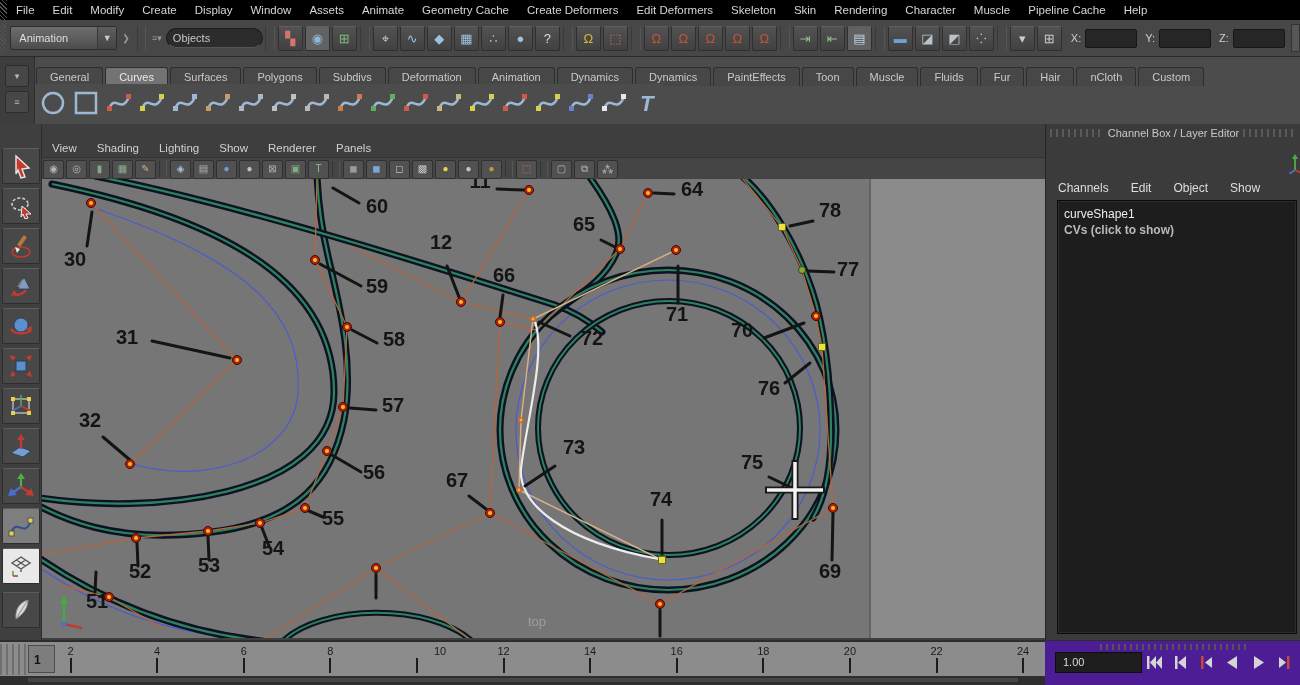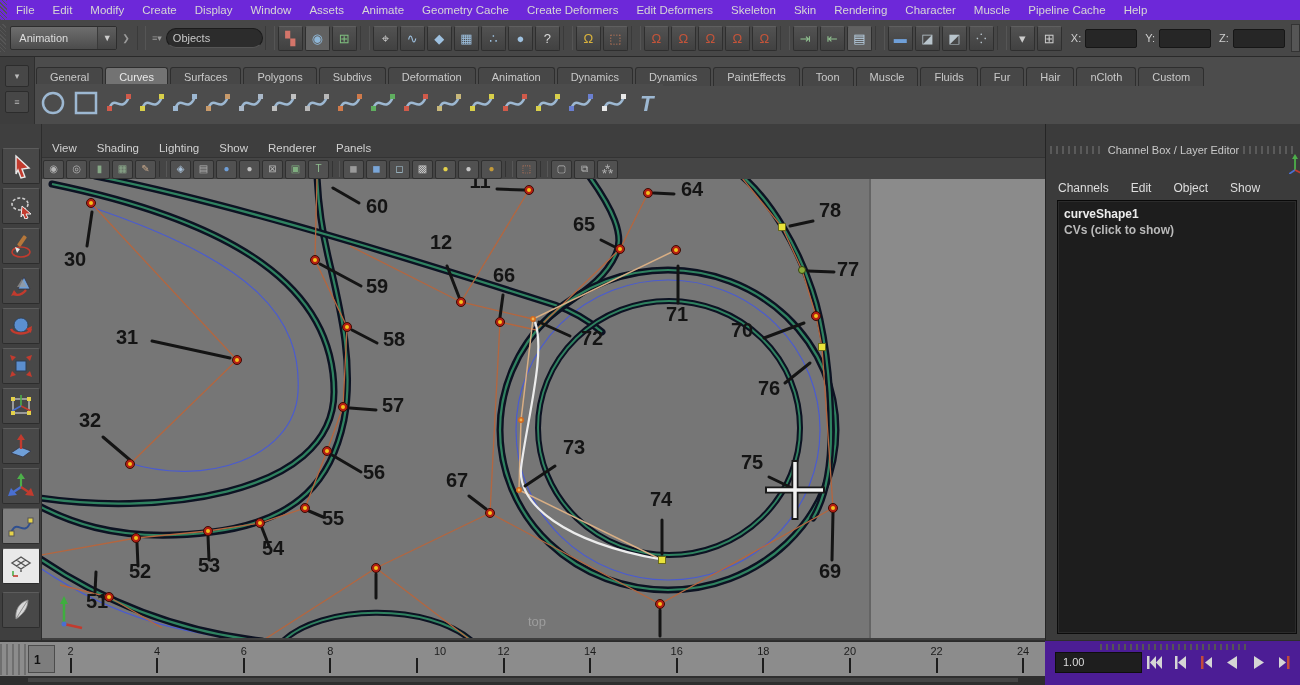--- a/index.html
+++ b/index.html
@@ -1,19 +1,19 @@
 <!DOCTYPE html>
 <html><head>
 <meta charset="utf-8">
 <style>
   html,body{margin:0;padding:0;width:1300px;height:685px;overflow:hidden;background:#2e2e2e;
     font-family:"Liberation Sans",sans-serif;-webkit-font-smoothing:antialiased;}
   .abs{position:absolute;}
   
-  #menubar{position:absolute;left:0;top:0;width:1300px;height:20px;background:#6d28d9;
+  #menubar{position:absolute;left:0;top:0;width:1300px;height:20px;background:#000000;
     display:flex;align-items:center;border-bottom:1px solid #1d4ed8;}
   .menu-item{color:#d6d6d6;font-size:11.5px;padding:0 9px;line-height:20px;white-space:nowrap;}
   .drag-dots{width:7px;height:100%;background:repeating-linear-gradient(45deg,#555 0 1px,transparent 1px 3px);}
   
   #statusline{position:absolute;left:0;top:20px;width:1300px;height:36px;background:#474747;
     display:flex;align-items:center;border-bottom:1px solid #2a2a2a;}
   .sl-sep{width:8px;height:24px;margin:0 2px;border-left:1px solid #3a3a3a;border-right:1px solid #555;}
   .icon-btn{width:23px;height:23px;margin:0 1px;background:linear-gradient(#525252,#414141);
     border:1px solid #2f2f2f;border-top-color:#5f5f5f;border-radius:2px;display:flex;
     align-items:center;justify-content:center;font-size:13px;line-height:1;}
@@ -48,28 +48,28 @@
   #viewport{position:absolute;left:42px;top:0;width:1003px;height:516px;background:#3e3e3e;}
   #vp-menus{position:absolute;left:0;top:14px;width:1003px;height:19px;background:#3e3e3e;display:flex;align-items:center;}
   .vp-menu{color:#d0d0d0;font-size:11.5px;padding:0 10px;}
   #vp-toolbar{position:absolute;left:0;top:33px;width:1003px;height:22px;background:#454545;display:flex;align-items:center;border-top:1px solid #333;}
   .vp-chip{width:19px;height:17px;margin:0 1px;background:#515151;border:1px solid #303030;border-radius:2px;
     display:flex;align-items:center;justify-content:center;font-size:10px;line-height:1;}
   .vp-sep{width:6px;height:16px;margin:0 2px;border-left:1px solid #333;border-right:1px solid #575757;}
   #canvas-wrap{position:absolute;left:0;top:55px;width:1003px;height:459px;overflow:hidden;}
   
   #channelbox{position:absolute;left:1045px;top:0;width:255px;height:516px;background:#3b3b3b;border-left:1px solid #252525;}
-  #cb-title-row{position:absolute;left:0;top:18px;width:255px;height:16px;display:flex;align-items:center;}
+  #cb-title-row{position:absolute;left:0;top:1px;width:255px;height:16px;display:flex;align-items:center;}
   .cb-dots{flex:1;height:8px;background:repeating-linear-gradient(90deg,#5a5a5a 0 2px,transparent 2px 6px);margin:0 4px;}
   #cb-title{color:#c9c9c9;font-size:11px;white-space:nowrap;}
   #cb-menus{position:absolute;left:12px;top:57px;display:flex;}
   .cb-menu{color:#dedede;font-size:12px;margin-right:22px;}
   #cb-content{position:absolute;left:11px;top:76px;width:238px;height:432px;background:#1d1d1d;
     border:1px solid #0c0c0c;border-top-color:#090909;box-shadow:inset 0 0 0 1px #2b2b2b;}
-  #cb-object{color:#ececec;font-size:12px;font-weight:bold;margin:6px 0 2px 6px;}
+  #cb-object{color:#ececec;font-size:12px;font-weight:normal;margin:6px 0 2px 6px;}
   #cb-hint{color:#b9b9b9;font-size:12px;font-weight:bold;margin-left:6px;}
   
   #timeline{position:absolute;left:0;top:641px;width:1045px;height:35px;background:#8c8c8c;border-top:1px solid #2a2a2a;}
   #tl-handle{position:absolute;left:0;top:2px;width:26px;height:31px;
     background:repeating-linear-gradient(90deg,#6f6f6f 0 2px,#8c8c8c 2px 6px);}
   #tl-current{position:absolute;left:28px;top:3px;width:27px;height:28px;background:#7d7d7d;border:1px solid #4c4c4c;
     color:#111;font-size:12px;font-weight:bold;line-height:28px;padding-left:5px;box-sizing:border-box;}
   .tick-label{position:absolute;top:3px;color:#1c1c1c;font-size:11px;transform:translateX(-50%);}
   .tick-line{position:absolute;top:16px;width:2px;height:15px;background:#1c1c1c;}
   #rangebar{position:absolute;left:0;top:676px;width:1045px;height:9px;background:#2e2e2e;}

